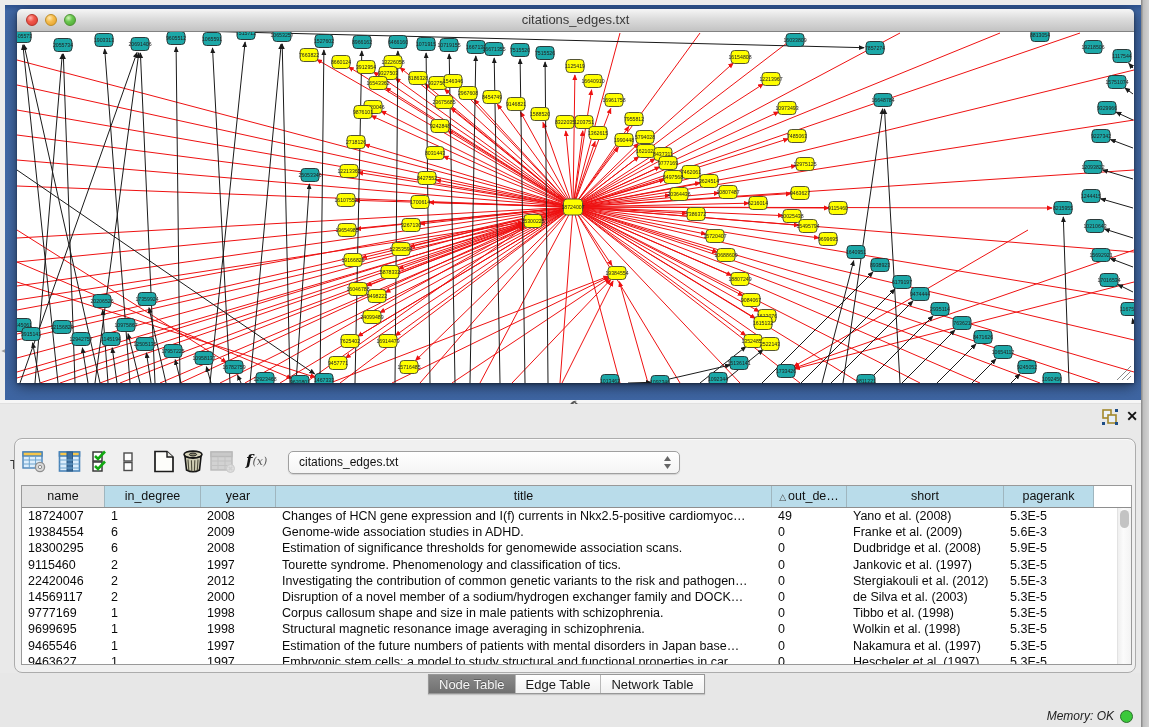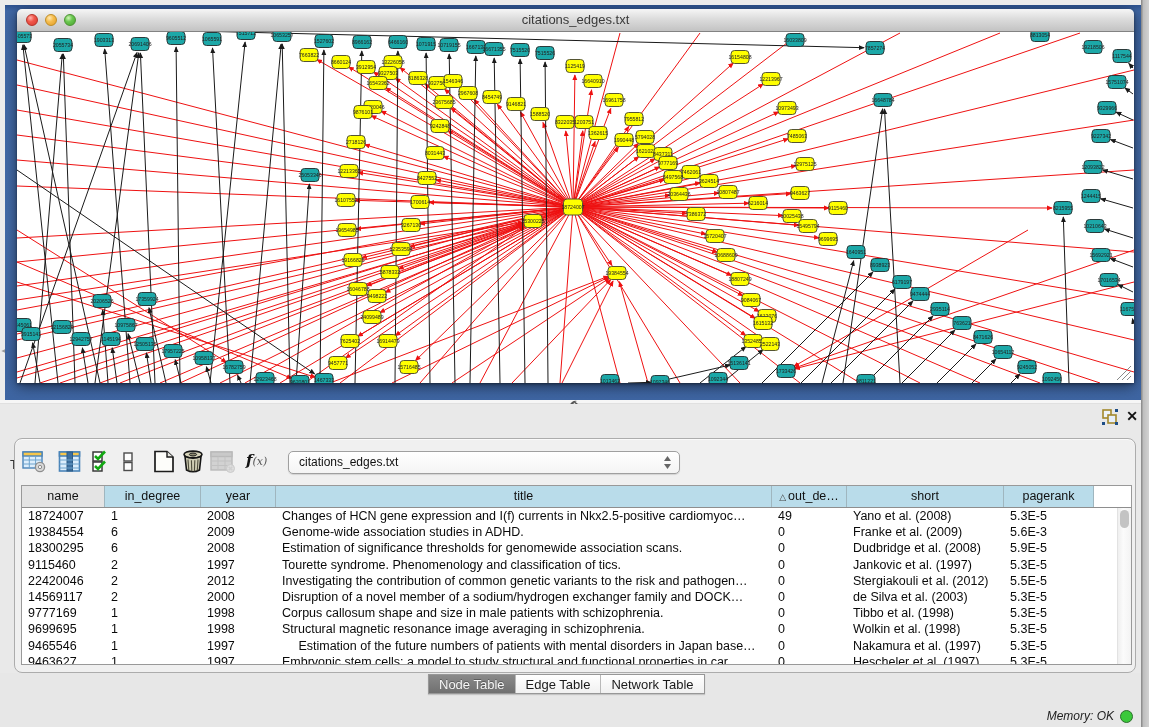--- a/index.html
+++ b/index.html
@@ -1011,21 +1011,21 @@
             <div class="tcell" style="width: 157px;">Jankovic et al. (1997)</div>
             <div class="tcell" style="width: 90px;">5.3E-5</div>
           </div>
           <div class="trow">
             <div class="tcell" style="width: 83px;">22420046</div>
             <div class="tcell" style="width: 96px;">2</div>
             <div class="tcell" style="width: 75px;">2012</div>
             <div class="tcell" style="width: 496px;">Investigating the contribution of common genetic variants to the risk and pathogen…</div>
             <div class="tcell" style="width: 75px;">0</div>
             <div class="tcell" style="width: 157px;">Stergiakouli et al. (2012)</div>
-            <div class="tcell" style="width: 90px;">5.5E-5</div>
+            <div class="tcell" style="width: 90px;">5.5E-3</div>
           </div>
           <div class="trow">
             <div class="tcell" style="width: 83px;">14569117</div>
             <div class="tcell" style="width: 96px;">2</div>
             <div class="tcell" style="width: 75px;">2000</div>
             <div class="tcell" style="width: 496px;">Disruption of a novel member of a sodium/hydrogen exchanger family and DOCK…</div>
             <div class="tcell" style="width: 75px;">0</div>
             <div class="tcell" style="width: 157px;">de Silva et al. (2003)</div>
             <div class="tcell" style="width: 90px;">5.3E-5</div>
           </div>
@@ -1044,21 +1044,21 @@
             <div class="tcell" style="width: 75px;">1998</div>
             <div class="tcell" style="width: 496px;">Structural magnetic resonance image averaging in schizophrenia.</div>
             <div class="tcell" style="width: 75px;">0</div>
             <div class="tcell" style="width: 157px;">Wolkin et al. (1998)</div>
             <div class="tcell" style="width: 90px;">5.3E-5</div>
           </div>
           <div class="trow">
             <div class="tcell" style="width: 83px;">9465546</div>
             <div class="tcell" style="width: 96px;">1</div>
             <div class="tcell" style="width: 75px;">1997</div>
-            <div class="tcell" style="width: 496px; text-align: center;">Estimation of the future numbers of patients with mental disorders in Japan base…</div>
+            <div class="tcell" style="width: 496px;">Estimation of the future numbers of patients with mental disorders in Japan base…</div>
             <div class="tcell" style="width: 75px;">0</div>
             <div class="tcell" style="width: 157px;">Nakamura et al. (1997)</div>
             <div class="tcell" style="width: 90px;">5.3E-5</div>
           </div>
           <div class="trow">
             <div class="tcell" style="width: 83px;">9463627</div>
             <div class="tcell" style="width: 96px;">1</div>
             <div class="tcell" style="width: 75px;">1997</div>
             <div class="tcell" style="width: 496px;">Embryonic stem cells: a model to study structural and functional properties in car…</div>
             <div class="tcell" style="width: 75px;">0</div>

